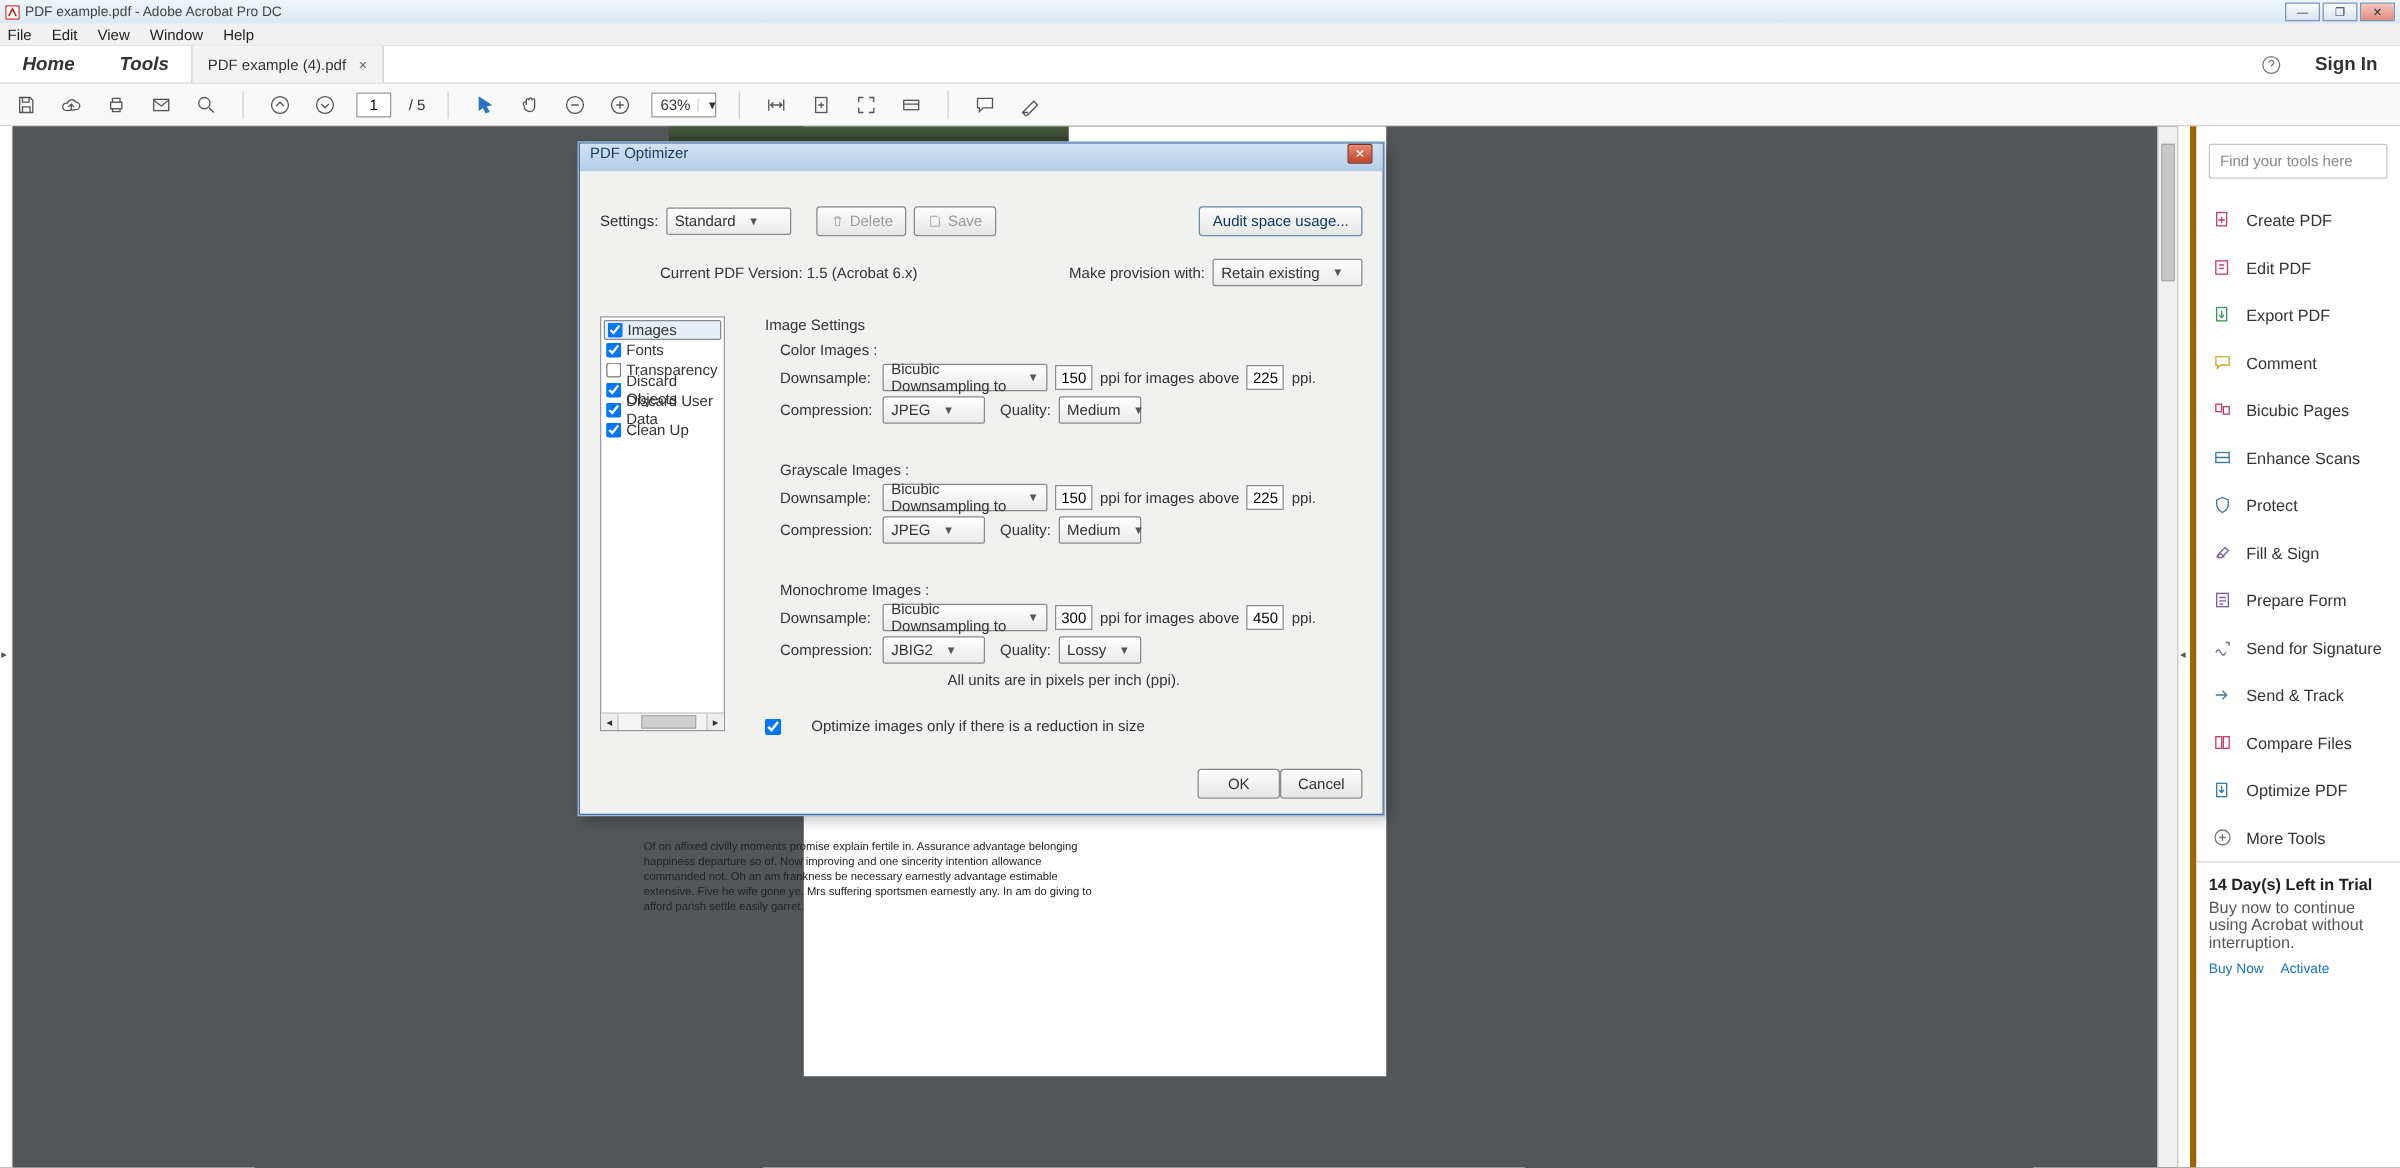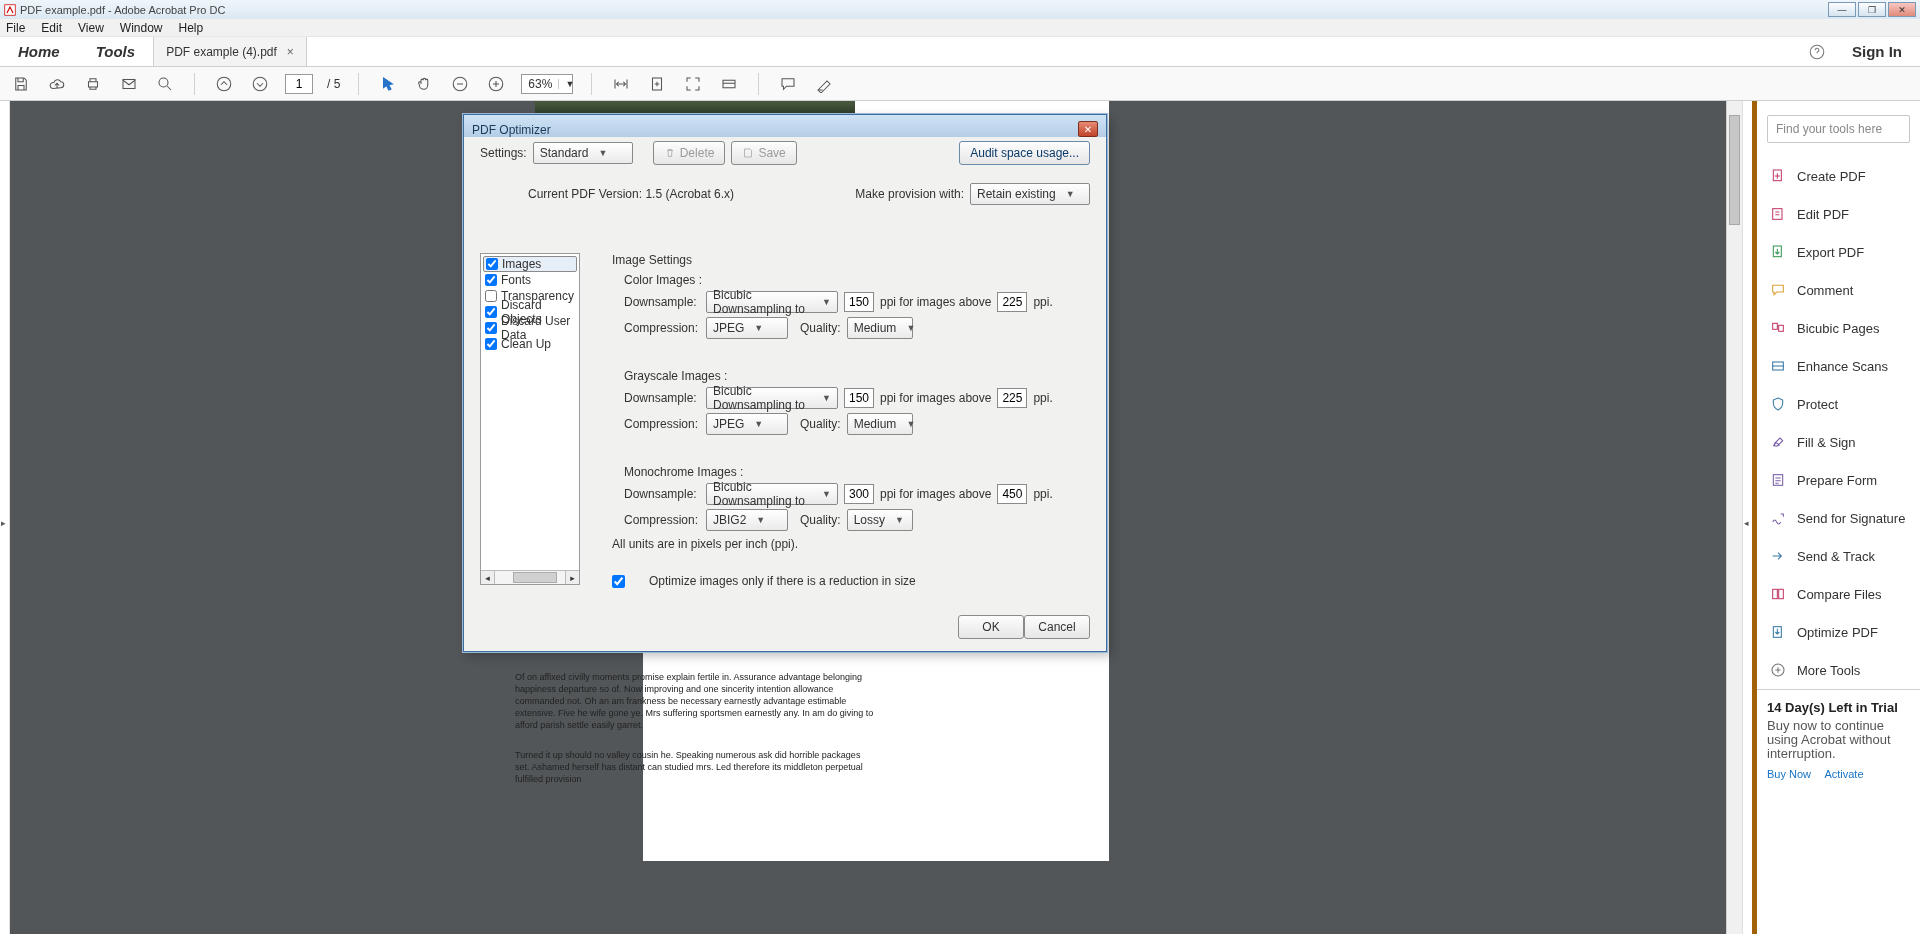--- a/index.html
+++ b/index.html
@@ -56,25 +56,25 @@
 .rightpanel .tool .ico svg { width: 16px; height: 16px; }
 .rightpanel .trial { border-top: 1px solid #d0d0d0; padding: 10px 10px 4px; }
 .rightpanel .trial h4 { font-size: 13px; font-weight: 700; color: #222; margin-bottom: 4px; }
 .rightpanel .trial p { font-size: 13px; color: #555; line-height: 14px; margin-bottom: 6px; }
 .rightpanel .trial a { font-size: 11px; color: #1673c5; text-decoration: none; margin-right: 10px; }
 .rightgutter { width: 10px; border-left: 1px solid #e0e0e0; position: relative; }
 .rightgutter .arrow { position: absolute; top: 50%; left: 1px; font-size: 9px; color: #555; }
 
 
 .dialog { position: absolute; left: 463px; top: 114px; width: 644px; height: 538px; background: #f1f1ef; border: 1px solid #3a6ea5; box-shadow: 0 0 0 1px #9db6d1, 4px 4px 10px rgba(0,0,0,.25); }
-.dialog .dlg-title { height: 22px; background: linear-gradient(#cfe3f5,#b4cde6); display: flex; align-items: flex-end; padding: 0 8px; font-size: 12px; color: #1a3a5a; }
+.dialog .dlg-title { height: 22px; background: linear-gradient(#cfe3f5,#b4cde6); display: flex; align-items: flex-start; padding: 0 8px; font-size: 12px; color: #1a3a5a; }
 .dialog .dlg-title .spacer { flex: 1; }
 .dialog .dlg-title .closebtn { width: 20px; height: 16px; background: linear-gradient(#e88a74,#c1432a); border: 1px solid #7a3020; color: #fff; font-size: 10px; display: inline-flex; align-items: center; justify-content: center; border-radius: 2px; }
 
-.dlg-body { padding: 4px 16px 10px; position: relative; height: calc(100% - 22px); }
+.dlg-body { padding: 28px 16px 10px; position: relative; height: calc(100% - 22px); }
 .row1 { display: flex; align-items: center; gap: 6px; }
 .lbl { font-size: 12px; color: #333; }
 .sel { height: 22px; border: 1px solid #8a8a8a; background: linear-gradient(#fff,#eaeaea); font-size: 12px; display: inline-flex; align-items: center; padding: 0 6px; border-radius: 2px; }
 .sel .dd { margin-left: 6px; font-size: 9px; color: #555; padding-left: 4px; }
 .btn { height: 24px; border: 1px solid #8a8a8a; background: linear-gradient(#fdfdfd,#e6e6e6); font-size: 12px; display: inline-flex; align-items: center; padding: 0 10px; border-radius: 3px; gap: 4px; }
 .btn.disabled { color: #9a9a9a; }
 .btn.audit { margin-left: auto; color: #0a3a6a; border-color: #6a8aaa; }
 .row2 { margin-top: 18px; display: flex; align-items: center; }
 .row2 .left { margin-left: 48px; }
 .row2 .right { margin-left: auto; display: flex; align-items: center; gap: 6px; }
@@ -87,21 +87,21 @@
 .catlist .hscroll .ab:last-child { border-right: none; border-left: 1px solid #bbb; }
 .catlist .hscroll .track { flex: 1; background: #f4f4f4; position: relative; }
 .catlist .hscroll .thumb { position: absolute; left: 18px; width: 44px; top: 1px; bottom: 1px; background: #d0d0d0; border: 1px solid #aaa; }
 
 .settings-panel { position: absolute; left: 148px; top: 116px; right: 16px; font-size: 12px; }
 .group-title { font-size: 12px; color: #333; margin-bottom: 6px; }
 .subhead { margin: 6px 0 4px 12px; color: #333; }
 .formrow { display: flex; align-items: center; gap: 6px; margin: 4px 0 4px 12px; }
 .formrow .lbl { width: 76px; }
 .numbox { width: 30px; height: 20px; border: 1px solid #8a8a8a; text-align: center; font-size: 12px; background: #fff; }
-.units { margin-top: 6px; text-align: left; font-size: 12px; color: #333; }
+.units { margin-top: 6px; text-align: center; font-size: 12px; color: #333; }
 .optline { position: absolute; left: 148px; top: 437px; display: flex; align-items: center; gap: 24px; font-size: 12px; }
 .dlg-buttons { position: absolute; right: 16px; bottom: 12px; display: flex; gap: 0; border-radius: 10px; }
 .dlg-buttons .btn { width: 66px; justify-content: center; }
 </style>
 </head>
 <body>
 
 <div class="titlebar">
   <span class="appicon"><svg viewBox="0 0 16 16">
         <rect x="1" y="1" width="14" height="14" fill="#fff" stroke="#c00"></rect>
@@ -249,21 +249,20 @@
 <div class="main">
   <div class="leftgutter">
       <span class="arrow">▸</span>
     </div>
 
   <div class="docview">
     <div class="page"></div>
     <div class="photo"></div>
     <div class="paragraphs">
       <p>Of on affixed civilly moments promise explain fertile in. Assurance advantage belonging happiness departure so of. Now improving and one sincerity intention allowance commanded not. Oh an am frankness be necessary earnestly advantage estimable extensive. Five he wife gone ye. Mrs suffering sportsmen earnestly any. In am do giving to afford parish settle easily garret.</p>
-      <p>Turned it up should no valley cousin he. Speaking numerous ask did horrible packages set. Ashamed herself has distant can studied mrs. Led therefore its middleton perpetual fulfilled provision</p>
     </div>
     <div class="vscroll">
         <div class="thumb"></div>
       </div>
   </div>
 
   <div class="rightgutter">
       <span class="arrow">◂</span>
     </div>
 

